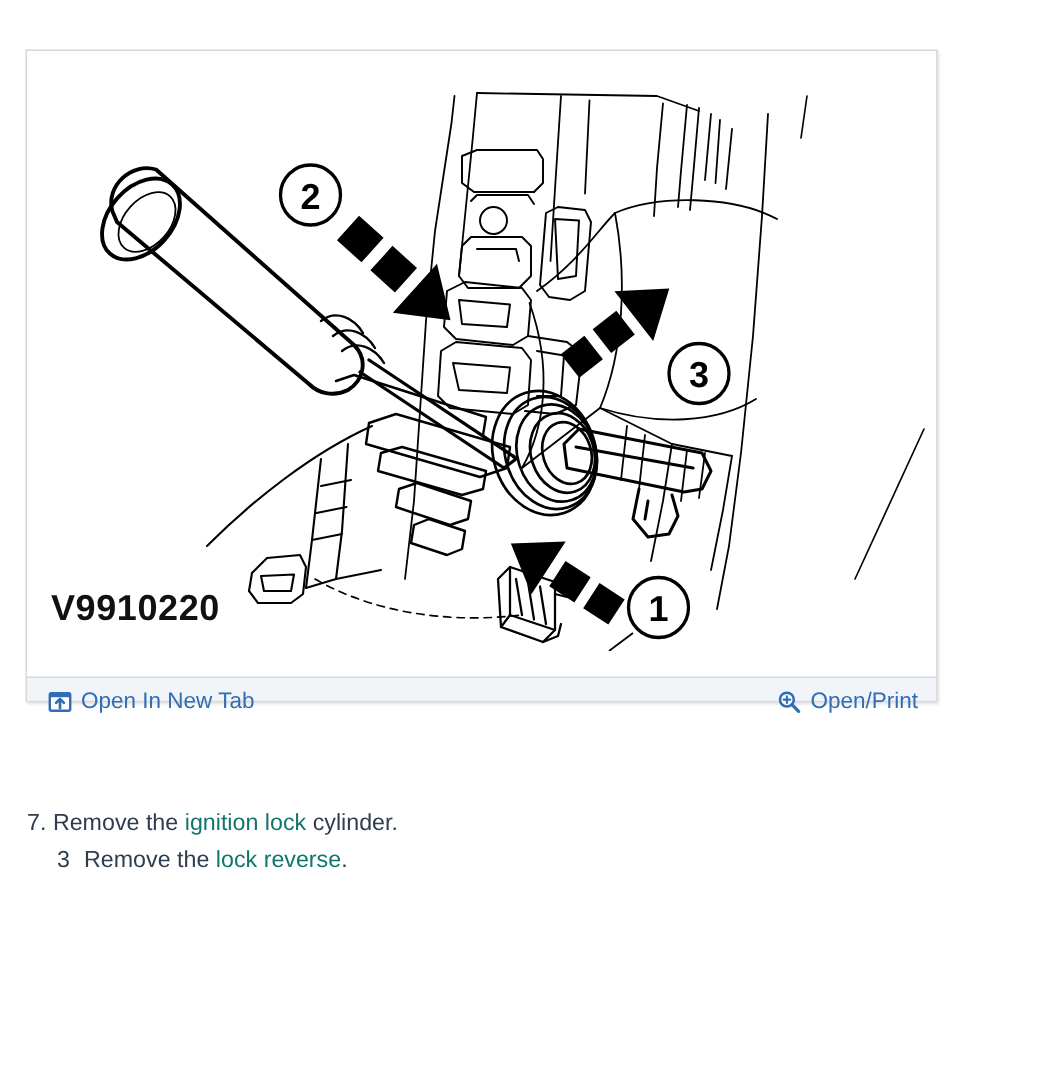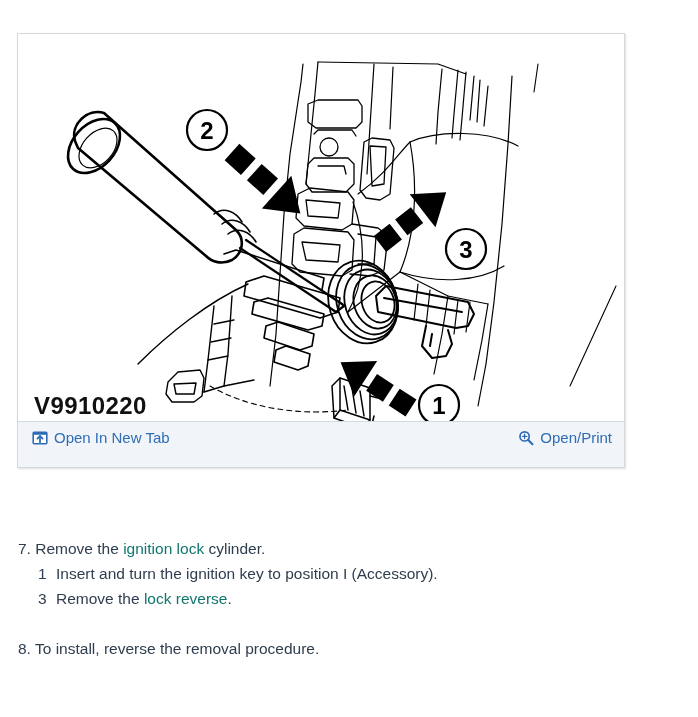--- a/index.html
+++ b/index.html
@@ -53,21 +53,21 @@
     color: #111111;
     white-space: nowrap;
   }
 
   
   #figure-actions {
     position: absolute;
     left: 0;
     bottom: 0;
     width: 606px;
-    height: 46px;
+    height: 16px;
     background: #f1f4f9;
     border-top: 1px solid #d4dae4;
     box-sizing: border-box;
   }
   .action-link {
     position: absolute;
     top: 7px;
     display: flex;
     align-items: center;
     gap: 6px;
@@ -319,26 +319,19 @@
 
 <div id="procedure">
 
   <div class="step-main">
     <span>7.</span>
     <span>Remove the </span><span class="lnk">ignition lock</span><span> cylinder.</span>
   </div>
 
   <ul class="substeps">
     <li class="substep">
-      <span class="sub-num">1</span><span>Insert and turn the ignition key to position I (Accessory).</span>
-    </li>
-    <li class="substep">
       <span class="sub-num">3</span><span>Remove the </span><span class="lnk">lock reverse</span><span>.</span>
     </li>
   </ul>
 
   <div class="spacer-line"></div>
 
-  <div class="step-main">
-    <span>8.</span>
-    <span>To install, reverse the removal procedure.</span>
-  </div>
 </div>
 
 </body></html>

